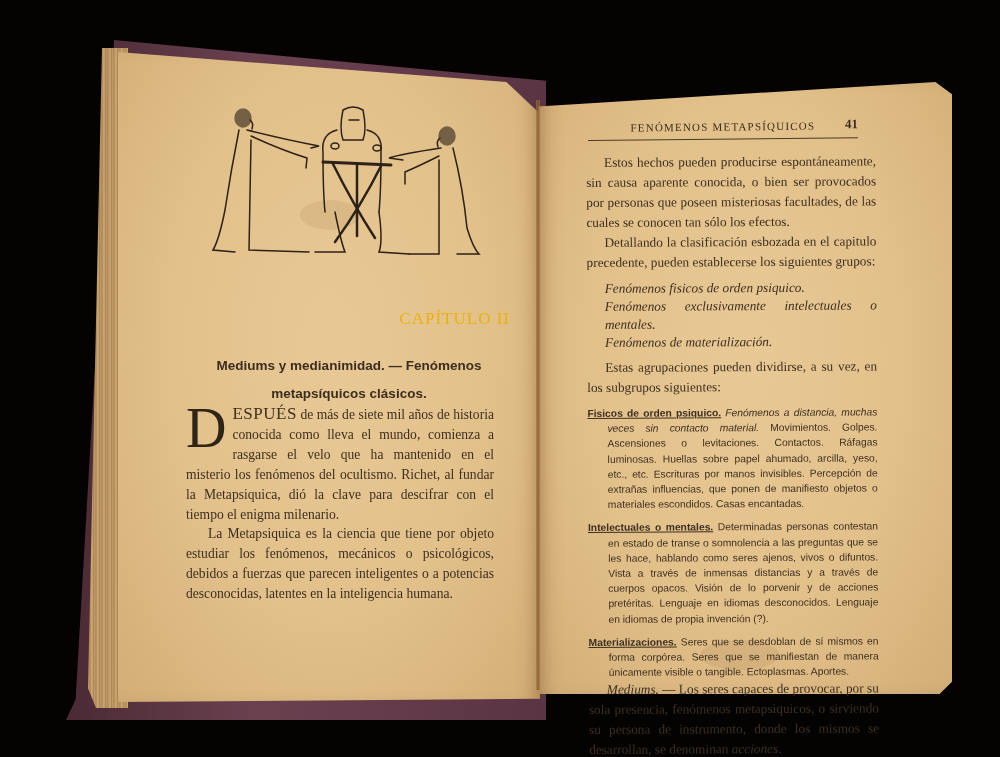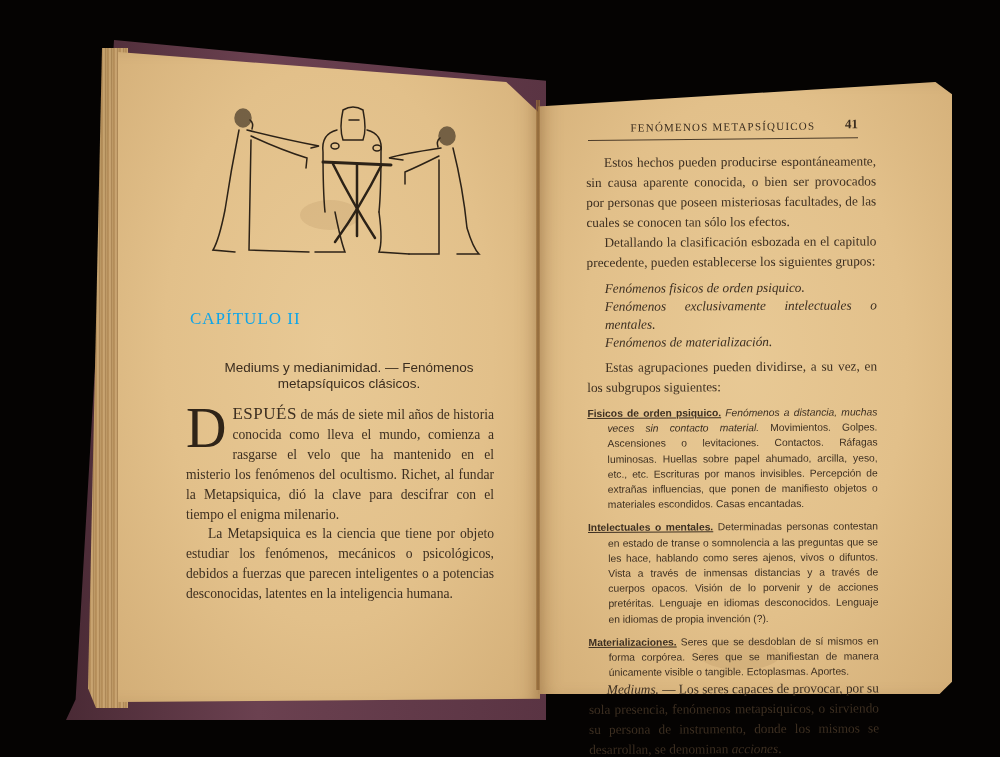--- a/index.html
+++ b/index.html
@@ -42,27 +42,27 @@
       position: absolute; left: 536px; top: 100px; width: 4px; height: 590px;
       background: linear-gradient(90deg, #a67a43, #7c5428, #a67a43);
       opacity: 0.7;
     }
 
     
     .illustration { position: absolute; left: 195px; top: 100px; width: 300px; height: 160px; }
 
     
     .chapter-title {
-      position: absolute; left: 190px; top: 309px; width: 320px; text-align: left;
-      font-size: 17px; letter-spacing: 1px; color: #0ea5e9;
+      position: absolute; left: 190px; top: 309px; width: 320px; text-align: right;
+      font-size: 17px; letter-spacing: 1px; color: #eab308;
     }
     .chapter-subtitle {
-      position: absolute; left: 186px; top: 360px; width: 326px; text-align: center;
-      font-family: "Liberation Sans", "DejaVu Sans", sans-serif; font-weight: normal;
-      font-size: 13.5px; line-height: 16px; color: #3b2d1f;
+      position: absolute; left: 186px; top: 352px; width: 326px; text-align: center;
+      font-family: "Liberation Sans", "DejaVu Sans", sans-serif; font-weight: bold;
+      font-size: 13.5px; line-height: 28px; color: #3b2d1f;
     }
     .left-body {
       position: absolute; left: 186px; top: 404px; width: 308px;
       font-size: 13.6px; line-height: 19.9px; text-align: justify; color: #3d2f21;
     }
     .left-body p { margin: 0; text-indent: 22px; }
     .left-body p.first { text-indent: 0; }
     .dropcap {
       float: left; font-size: 56px; line-height: 44px; margin: 2px 6px 0 0;
       color: #2f2418; font-family: "Liberation Serif", serif;

